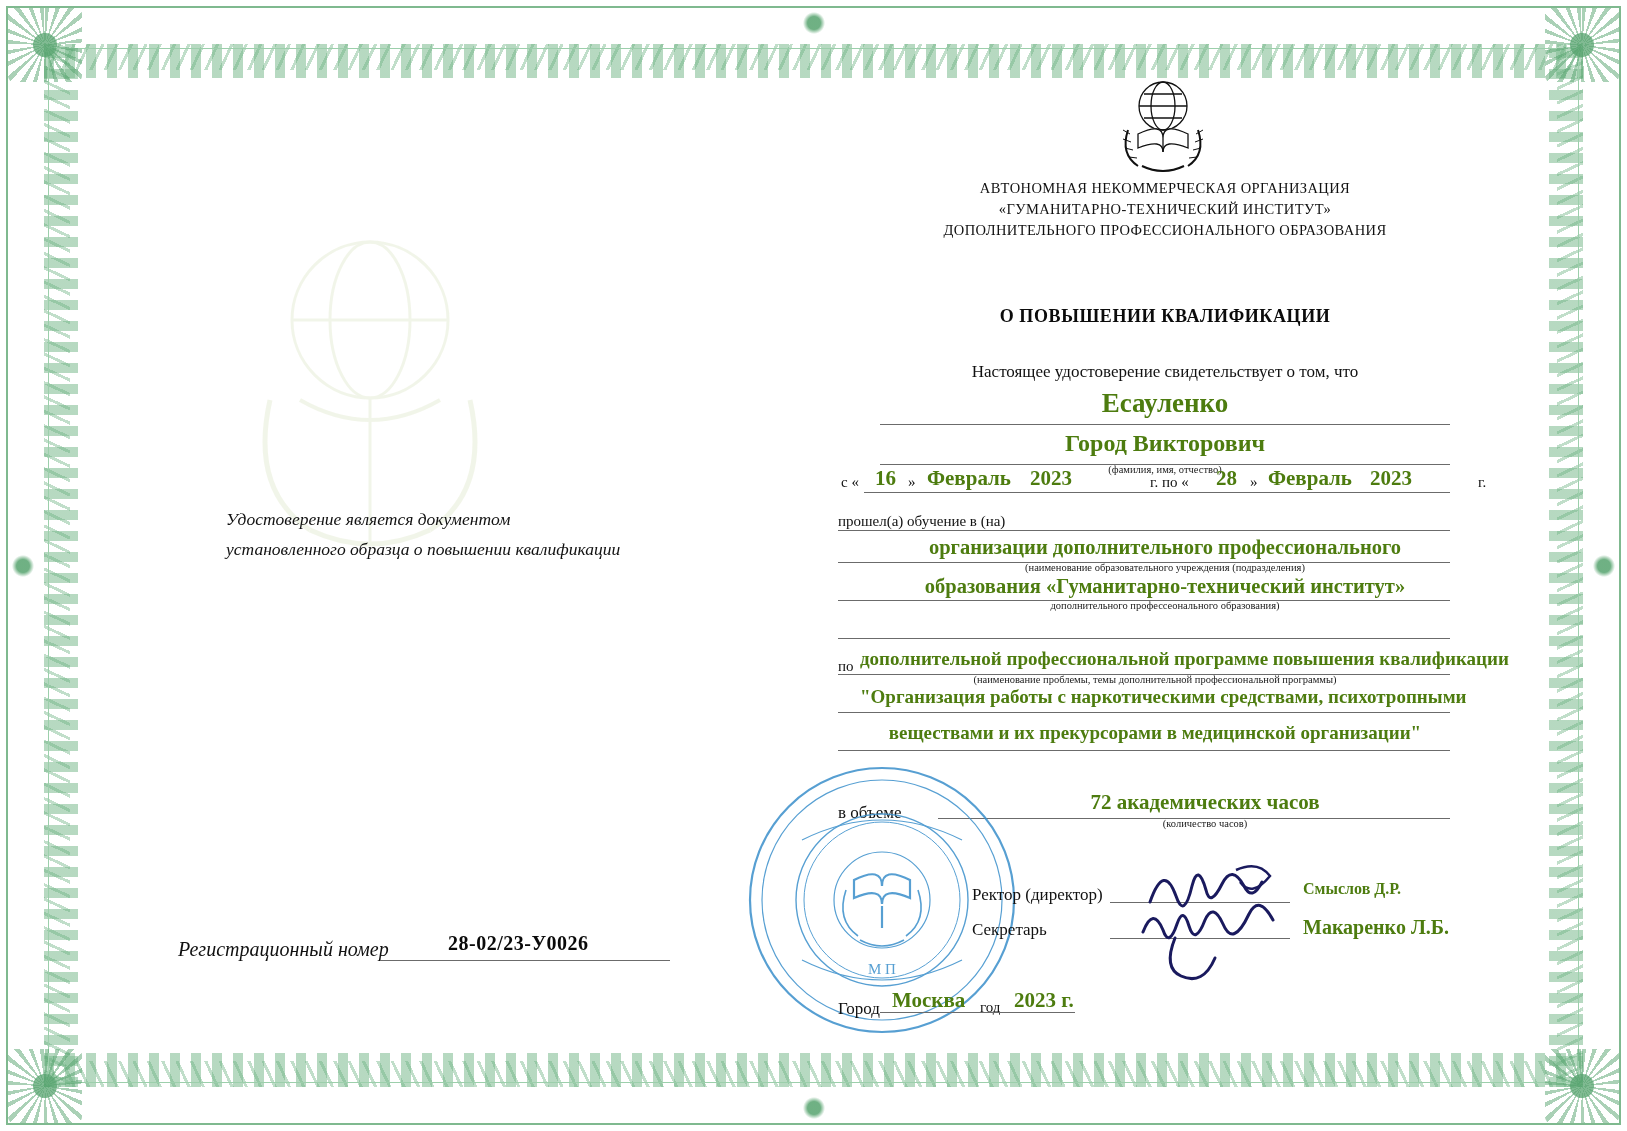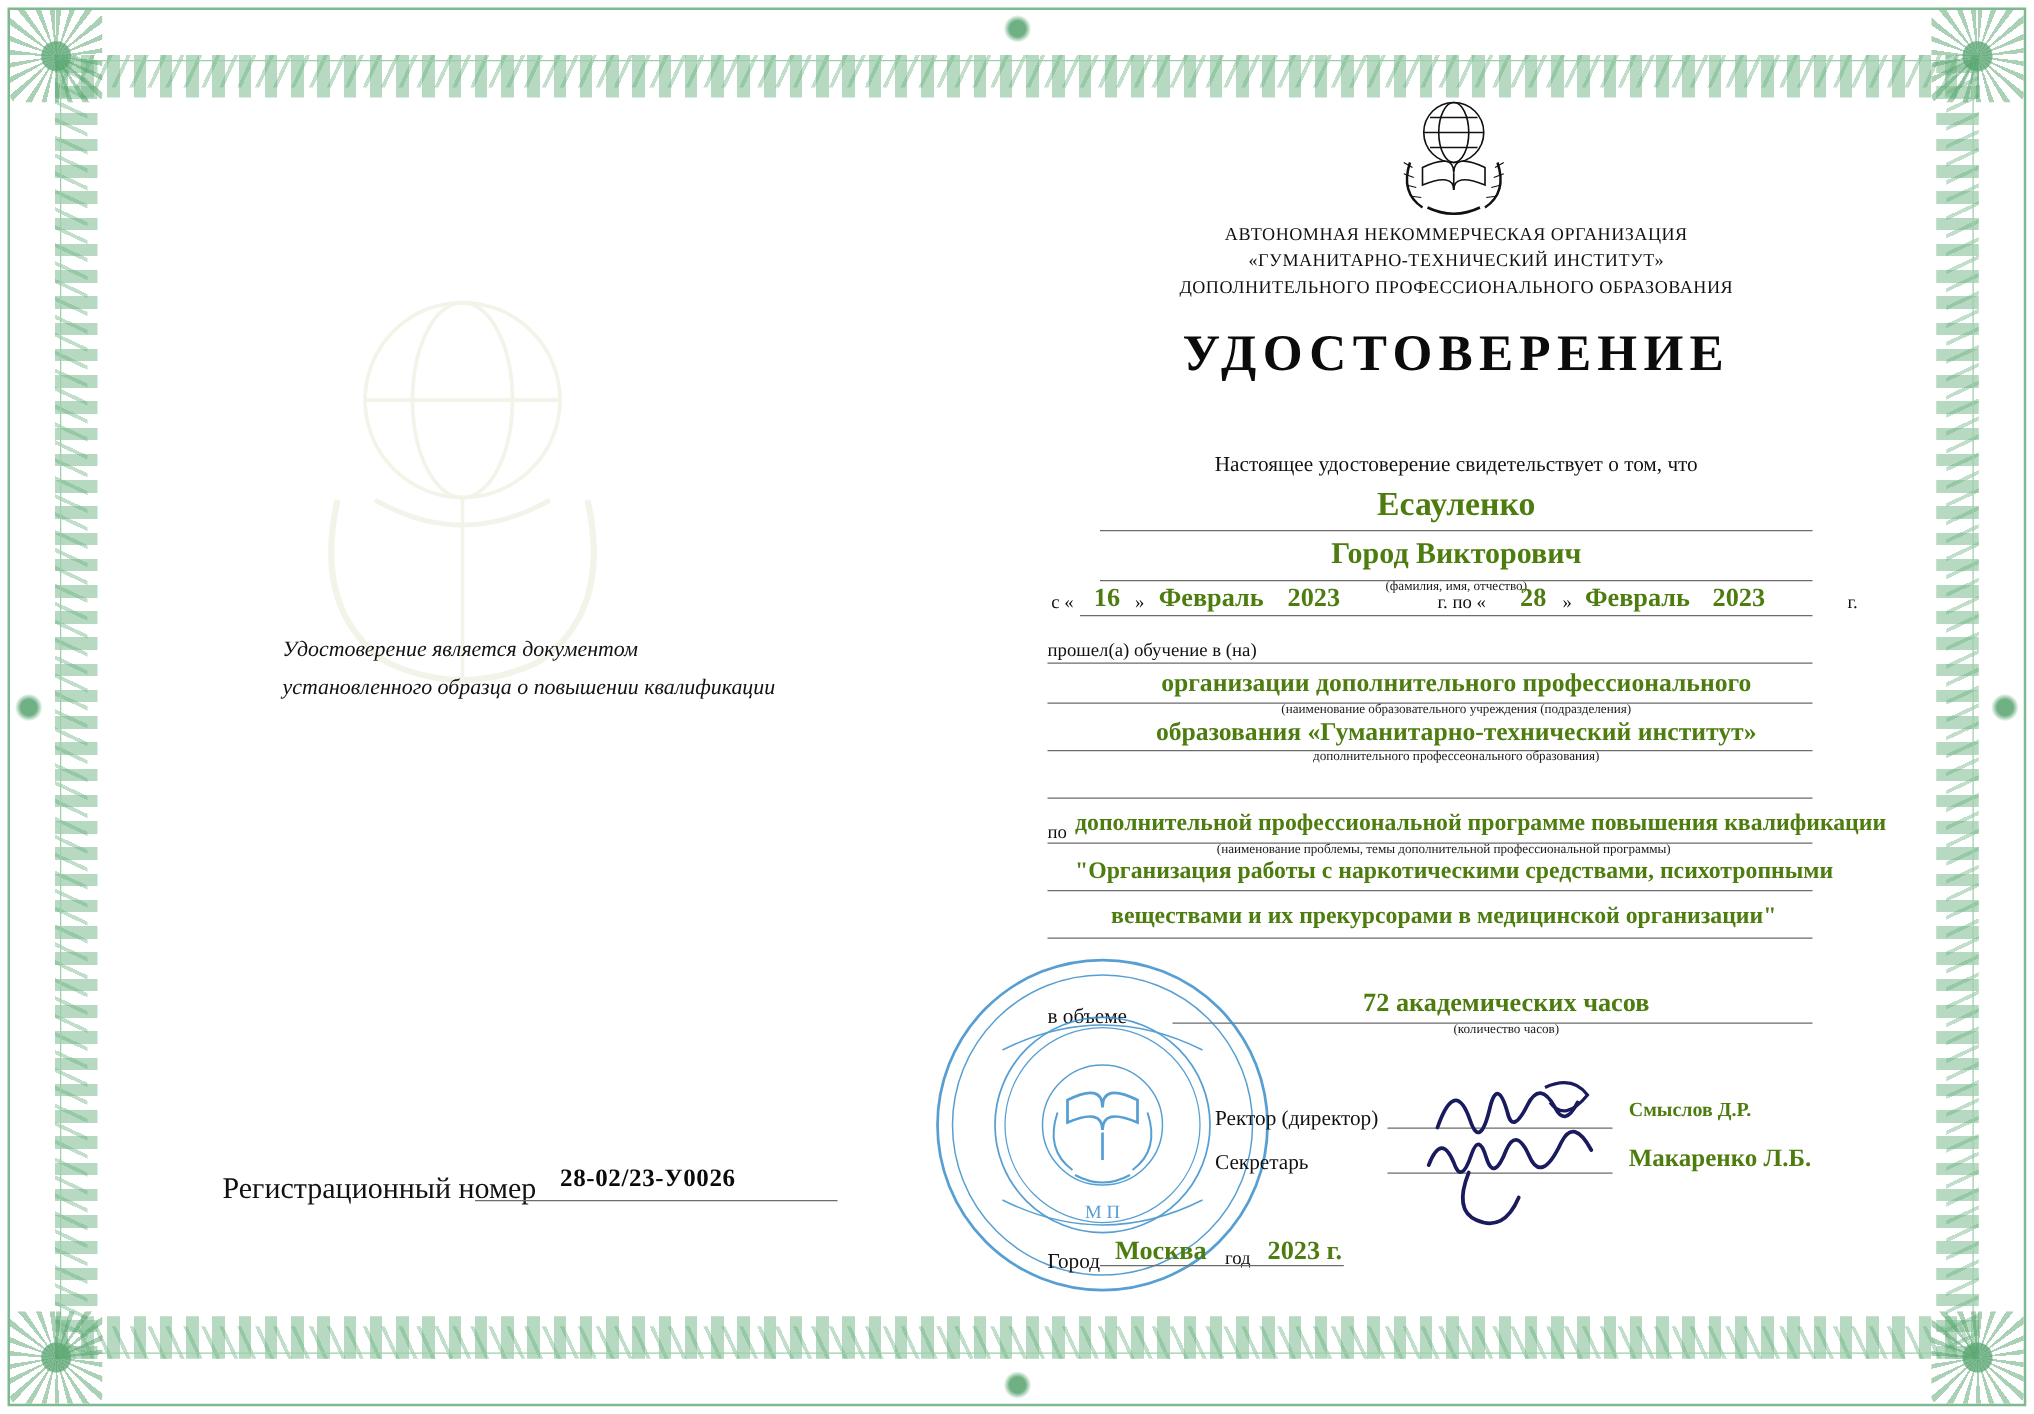--- a/index.html
+++ b/index.html
@@ -180,22 +180,23 @@
     font-style: italic;
     font-size: 17.5px;
     color: #111;
     line-height: 1.7;
   }
 
   .reg-label {
     position: absolute;
     left: 178px;
     top: 938px;
-    font-size: 24px;
-    color: #111;
+    font-size: 20px;
+    color: #111;
+    font-style: italic;
   }
   .reg-value {
     position: absolute;
     left: 448px;
     top: 932px;
     font-size: 20px;
     font-weight: bold;
     color: #0a0a0a;
     letter-spacing: 0.5px;
   }
@@ -271,21 +272,21 @@
         </g>
       </g>
     </svg>
 
     <div class="org-lines">
       <div>АВТОНОМНАЯ НЕКОММЕРЧЕСКАЯ ОРГАНИЗАЦИЯ</div>
       <div>«ГУМАНИТАРНО-ТЕХНИЧЕСКИЙ ИНСТИТУТ»</div>
       <div>ДОПОЛНИТЕЛЬНОГО ПРОФЕССИОНАЛЬНОГО ОБРАЗОВАНИЯ</div>
     </div>
 
-    <div class="title-main">УДОСТОВЕРЕНИЕ</div>
+    <div class="title-sub">О ПОВЫШЕНИИ КВАЛИФИКАЦИИ</div>
     <div class="attest">Настоящее удостоверение свидетельствует о том, что</div>
 
     <div class="line" style="left:880px; top:424px; width:570px;"></div>
     <div class="fld name-big" style="left:880px; top:388px; width:570px; text-align:center;">Есауленко</div>
     <div class="cap" style="left:880px; top:426px; width:570px;margin-top:38px;">(фамилия, имя, отчество)</div>
 
     <div class="line" style="left:880px; top:464px; width:570px;"></div>
     <div class="fld name-mid" style="left:880px; top:430px; width:570px; text-align:center;">Город Викторович</div>
 
     <div class="lbl" style="left:841px; top:474px;">с «</div>

